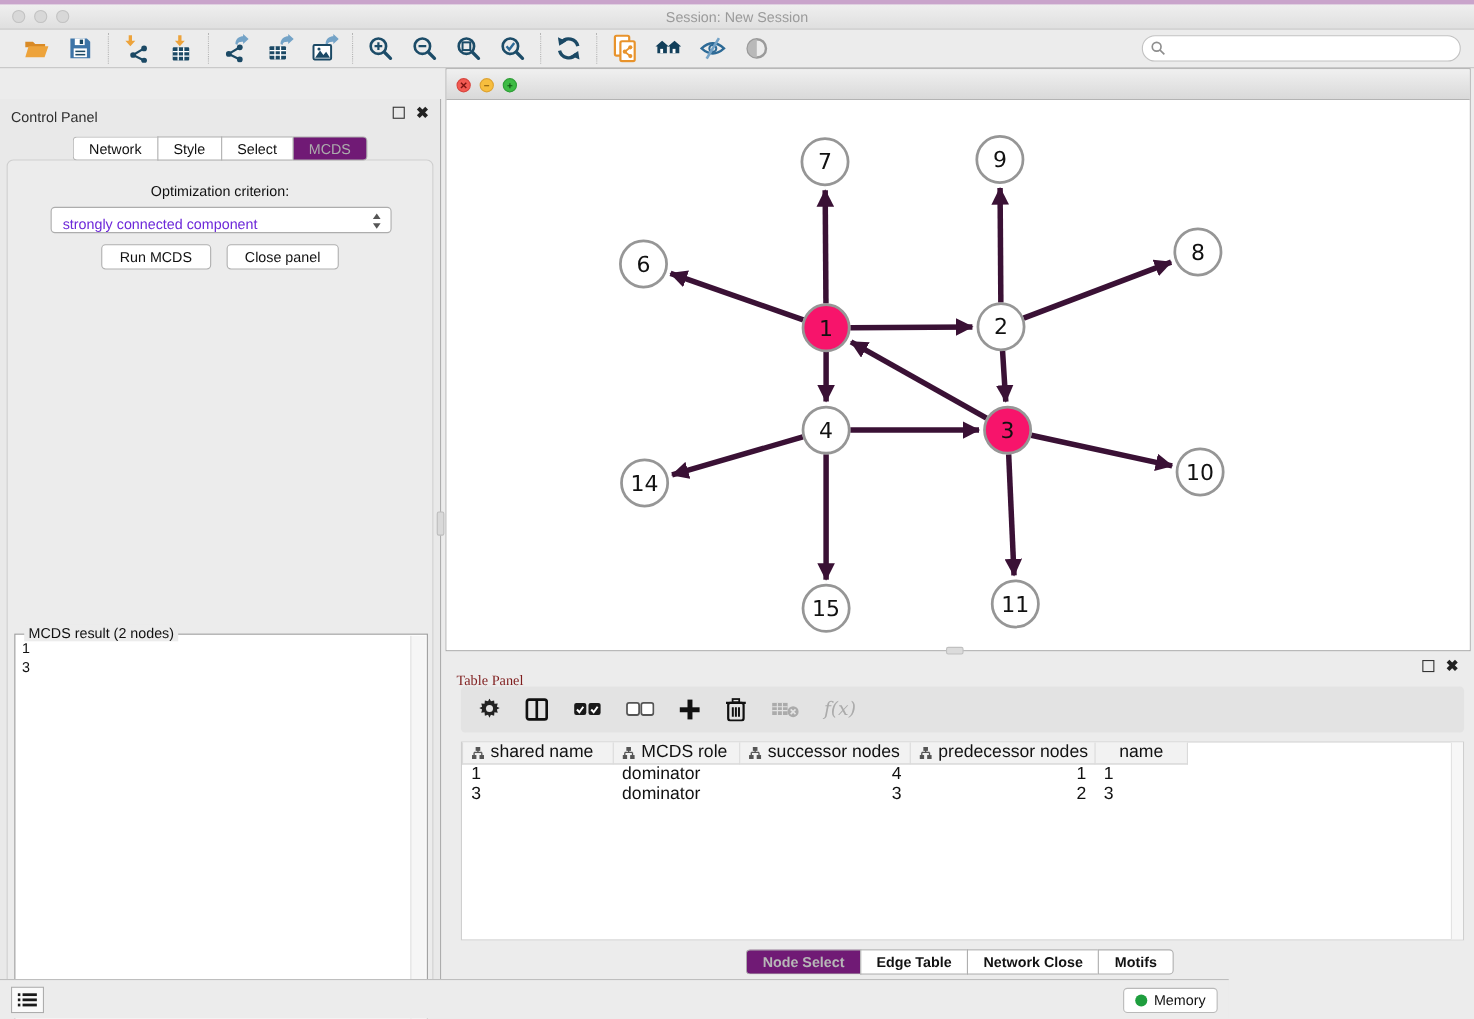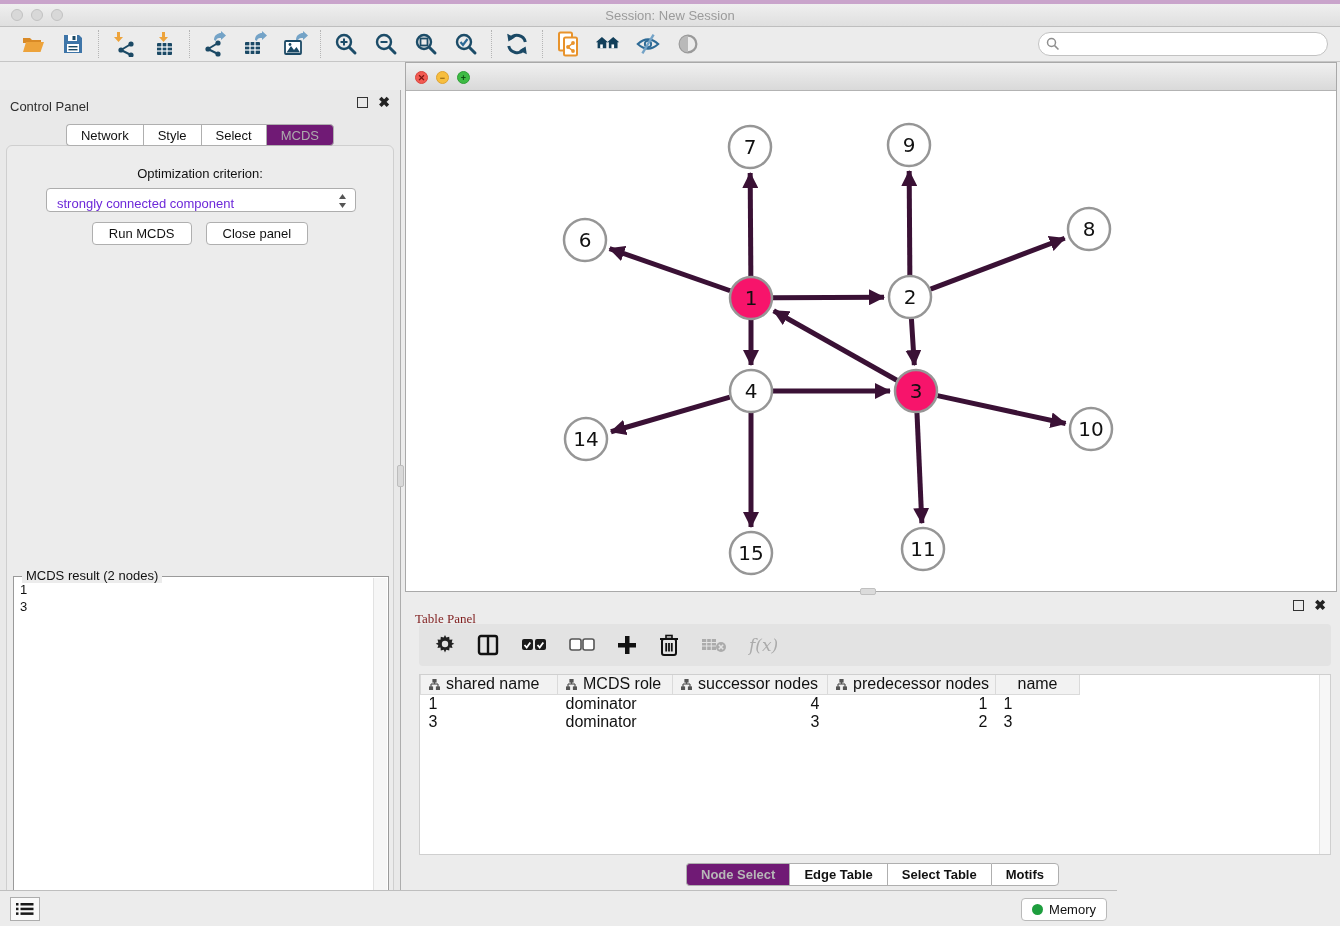--- a/index.html
+++ b/index.html
@@ -560,21 +560,21 @@
             <td class="al">3</td>
           </tr>
         </tbody>
       </table>
       <div class="dt-scroll"></div>
     </div>
 
     <div class="tp-tabs">
       <div class="seg-tab selected">Node Select</div>
       <div class="seg-tab">Edge Table</div>
-      <div class="seg-tab">Select Table</div>
+      <div class="seg-tab">Network Close</div>
       <div class="seg-tab">Motifs</div>
     </div>
   </div>
 
   <div class="statusbar">
     <div class="list-btn">
       <svg width="18" height="14" viewBox="0 0 18 14">
           <g fill="#1A1A1A">
             <rect x="0" y="1" width="2.5" height="2.5"></rect>
             <rect x="4.5" y="1" width="13" height="2.5"></rect>

